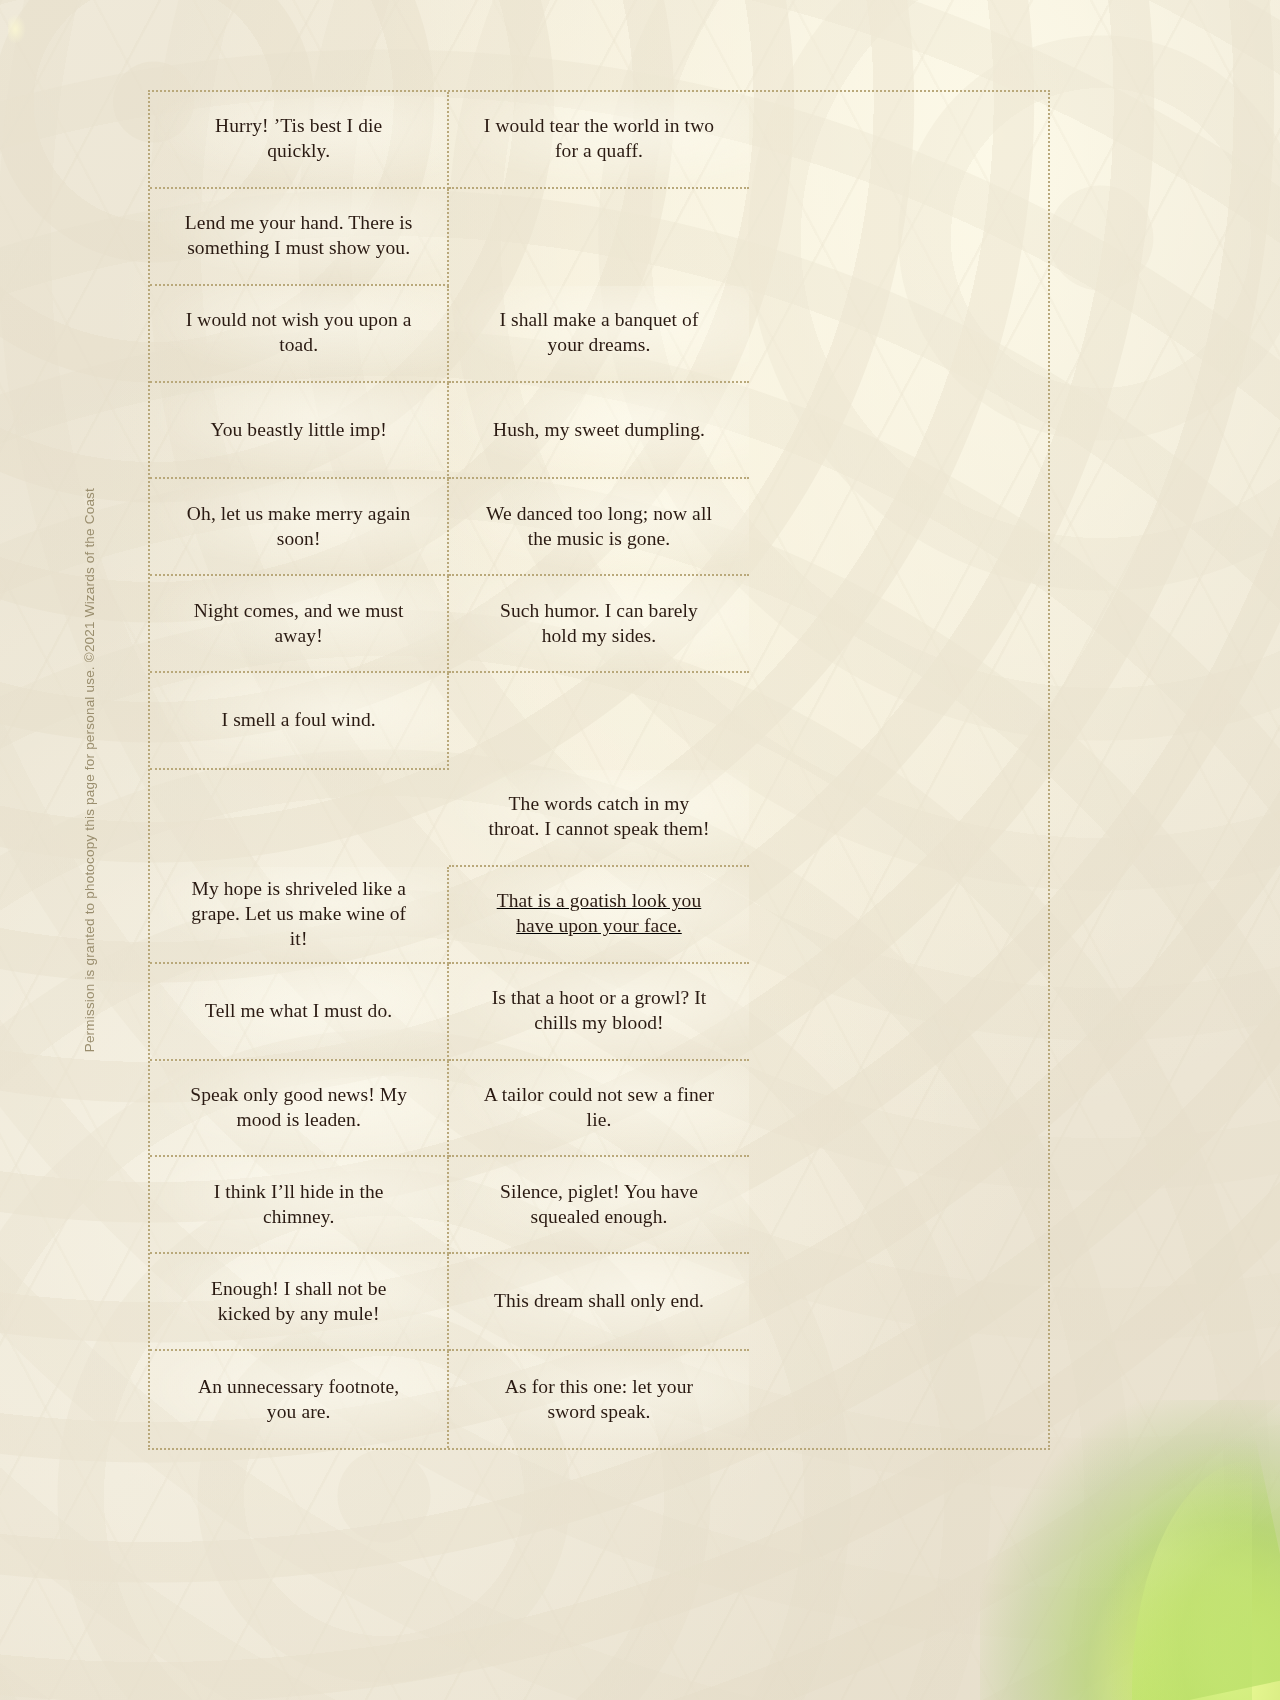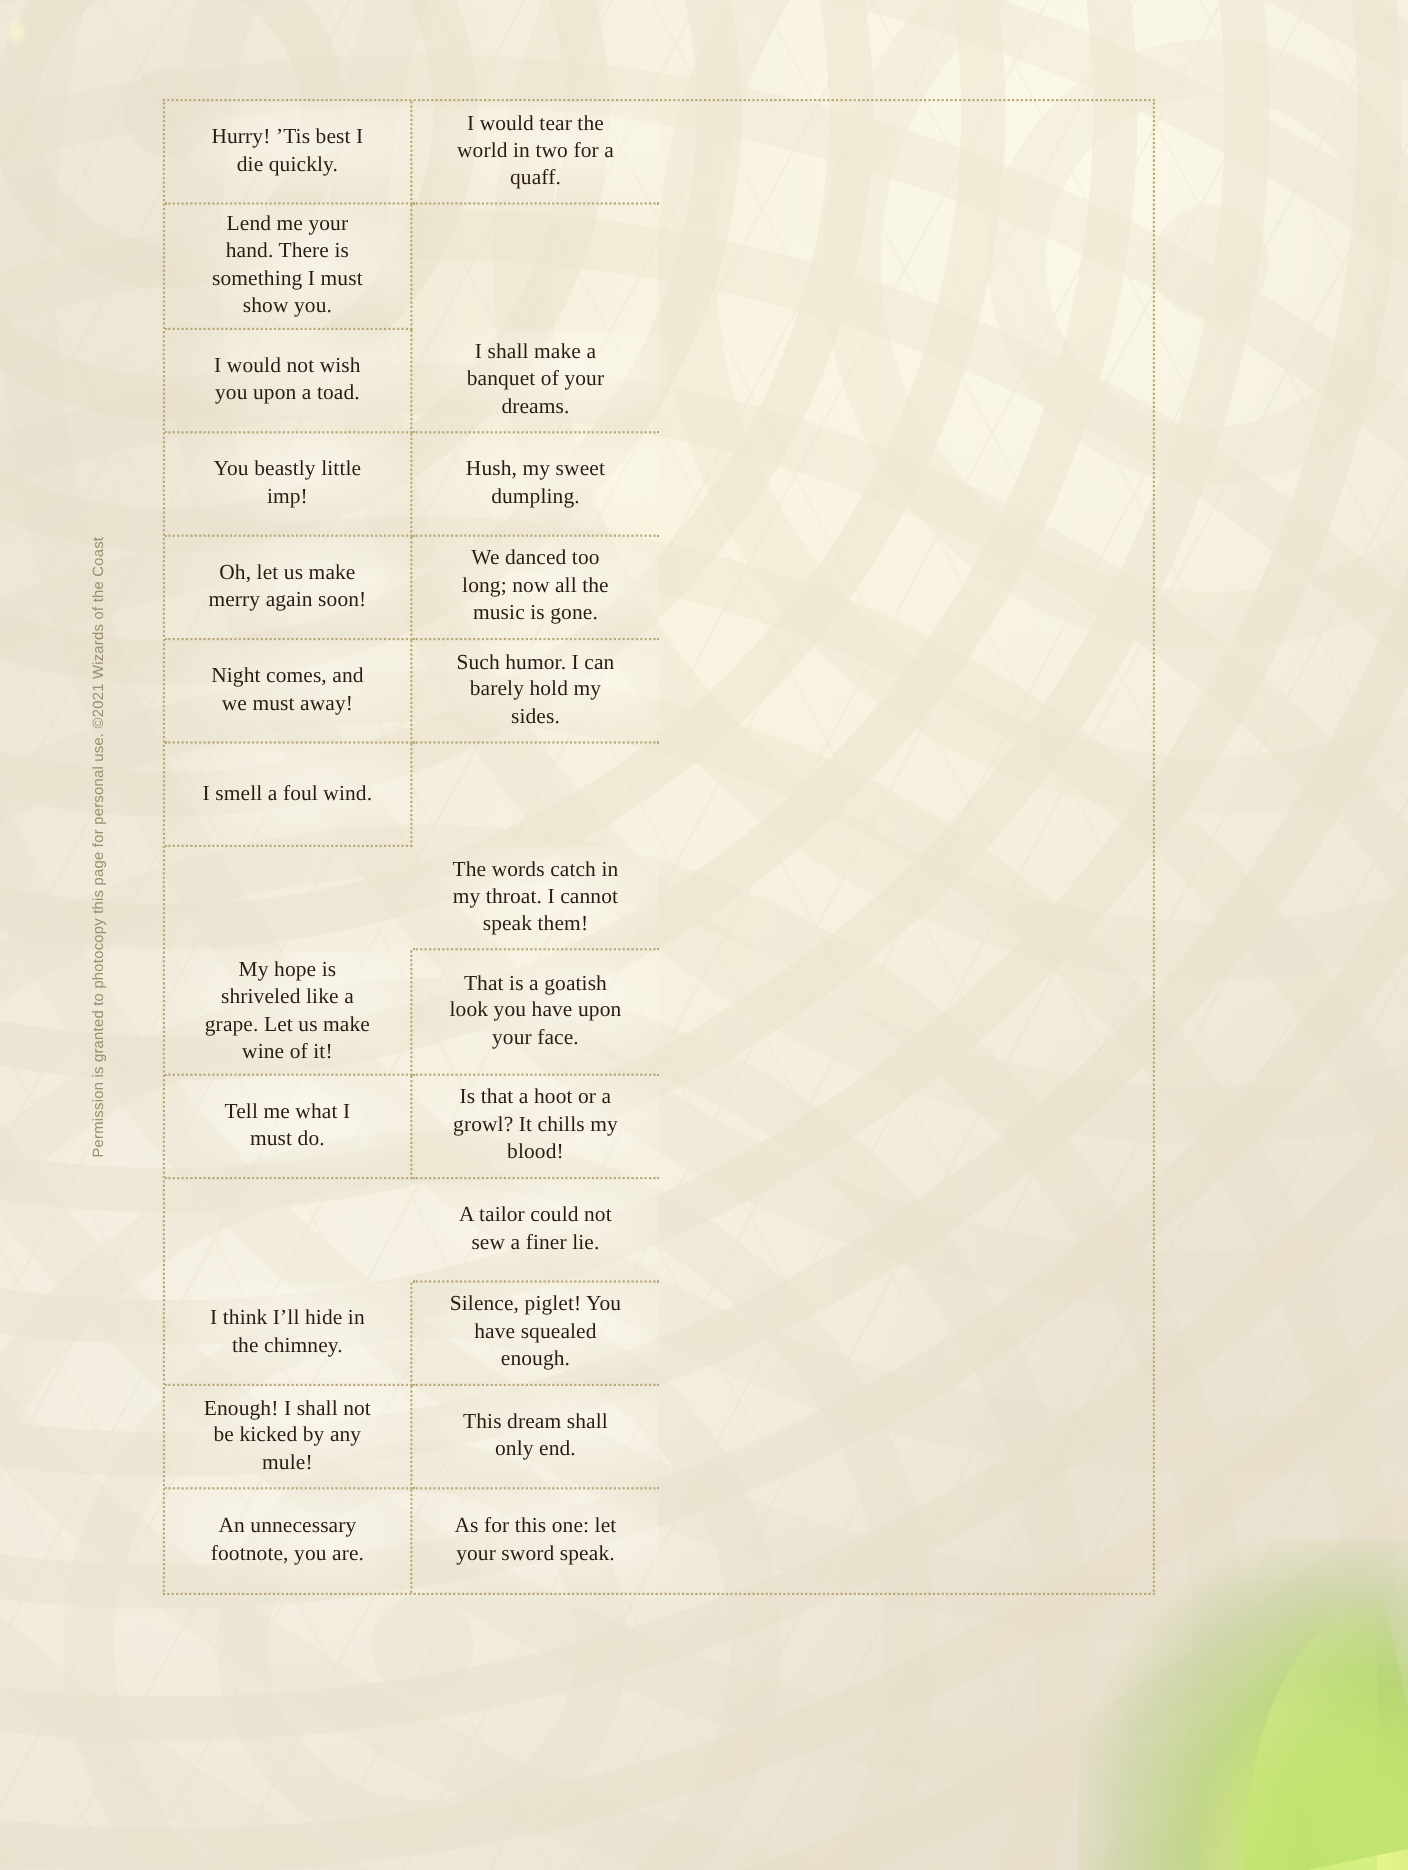--- a/index.html
+++ b/index.html
@@ -103,21 +103,21 @@
     position: absolute;
     left: 148px;
     top: 90px;
     width: 902px;
     height: 1360px;
   }
   #grid {
     width: 100%;
     height: 100%;
     display: grid;
-    grid-template-columns: 1fr 1fr 1fr 1fr;
+    grid-template-columns: 1fr 1fr 1fr;
     grid-template-rows: repeat(14, 1fr);
     border: 2px dotted #b9a87a;
     box-sizing: border-box;
   }
   .card {
     position: relative;
     display: flex;
     align-items: center;
     justify-content: center;
     text-align: center;
@@ -185,28 +185,31 @@
         </div>
         <div class="card" style="grid-area: 7 / 1;">
           <span class="card-text">I smell a foul wind.</span>
         </div>
         <div class="card col2" style="grid-area: 8 / 2;">
           <span class="card-text">The words catch in my throat. I cannot speak them!</span>
         </div>
         <div class="card" style="grid-area: 9 / 1;">
           <span class="card-text">My hope is shriveled like a grape. Let us make wine of it!</span>
         </div>
-        <div class="card col2" style="grid-area: 9 / 2;">
+        <div class="card col2" style="grid-area: 9 / 2; text-decoration: underline;">
           <span class="card-text">That is a goatish look you have upon your face.</span>
         </div>
         <div class="card" style="grid-area: 10 / 1;">
           <span class="card-text">Tell me what I must do.</span>
         </div>
         <div class="card col2" style="grid-area: 10 / 2;">
           <span class="card-text">Is that a hoot or a growl? It chills my blood!</span>
+        </div>
+        <div class="card" style="grid-area: 11 / 1;">
+          <span class="card-text">Speak only good news! My mood is leaden.</span>
         </div>
         <div class="card col2" style="grid-area: 11 / 2;">
           <span class="card-text">A tailor could not sew a finer lie.</span>
         </div>
         <div class="card" style="grid-area: 12 / 1;">
           <span class="card-text">I think I’ll hide in the chimney.</span>
         </div>
         <div class="card col2" style="grid-area: 12 / 2;">
           <span class="card-text">Silence, piglet! You have squealed enough.</span>
         </div>

